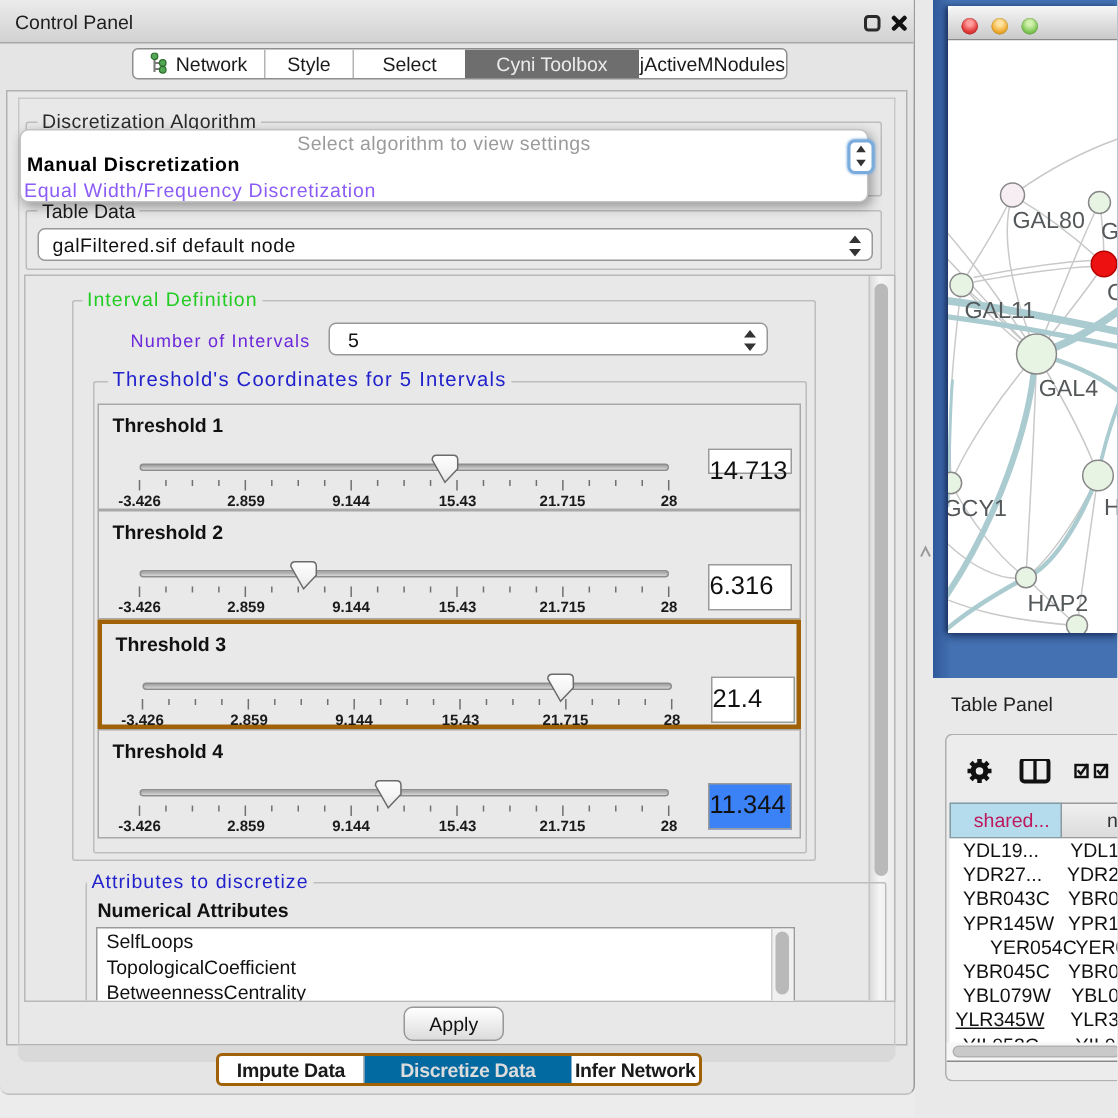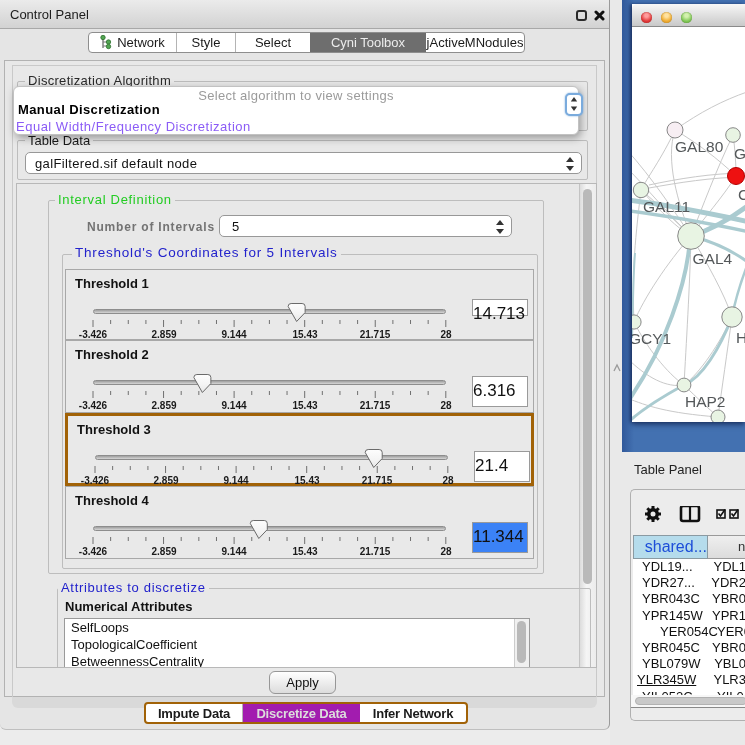--- a/index.html
+++ b/index.html
@@ -69,21 +69,21 @@
 
   <div class="abs" style="left:16px;top:183px;width:581px;height:485px;border:1px solid #b8b8b8;background:#e8e8e8;overflow:hidden;">
 
     <div class="abs" style="right:0;top:0;width:17px;height:100%;background:linear-gradient(90deg,#dcdcdc,#f5f5f5 40%,#ececec);border-left:1px solid #c3c3c3;">
       <div class="abs" style="left:3px;top:5px;width:9px;height:395px;background:#b9b9b9;border-radius:5px;"></div>
     </div>
 
     <div class="abs" style="left:31px;top:16px;width:496px;height:374px;border:1px solid #bdbdbd;border-radius:2px;"></div>
     <div class="abs" style="left:38px;top:8px;background:#e8e8e8;padding:0 3px;font-size:13px;letter-spacing:0.7px;color:#22cc22;">Interval Definition</div>
 
-    <div class="abs" style="left:70px;top:36px;font-size:12px;font-weight:bold;color:#737373;letter-spacing:0.8px;">Number of Intervals</div>
+    <div class="abs" style="left:70px;top:36px;font-size:12px;font-weight:normal;color:#6d28d9;letter-spacing:0.8px;">Number of Intervals</div>
     <div class="abs" style="left:202px;top:31px;width:293px;height:22px;background:#fff;border:1px solid #989898;border-radius:5px;">
       <div class="abs" style="left:12px;top:3px;font-size:13px;color:#111;">5</div>
       <svg class="abs" style="right:6px;top:4px;" width="10" height="14" viewBox="0 0 10 14">
         <path d="M5 0 L9 5 L1 5 Z" fill="#333"></path>
         <path d="M5 14 L9 9 L1 9 Z" fill="#333"></path>
       </svg>
     </div>
 
     <div class="abs" style="left:45px;top:70px;width:476px;height:315px;border:1px solid #bdbdbd;border-radius:2px;"></div>
     <div class="abs" style="left:55px;top:61px;background:#e8e8e8;padding:0 3px;font-size:13.5px;letter-spacing:0.8px;color:#2222cc;">Threshold's Coordinates for 5 Intervals</div>
@@ -263,21 +263,21 @@
       <div class="abs" style="right:0;top:0;width:15px;height:100%;background:#f0f0f0;border-left:1px solid #ccc;">
         <div class="abs" style="left:2px;top:2px;width:9px;height:42px;background:#b9b9b9;border-radius:5px;"></div>
       </div>
     </div>
   </div>
 
   <div class="abs" style="left:269px;top:671px;width:67px;height:23px;background:linear-gradient(#ffffff,#dcdcdc);border:1px solid #979797;border-radius:6px;text-align:center;font-size:13px;color:#111;line-height:21px;">Apply</div>
 
   <div class="abs" style="left:144px;top:702px;width:324px;height:22px;background:#fff;border:2px solid #a16207;border-radius:4px;overflow:hidden;display:flex;font-size:13px;font-weight:bold;letter-spacing:-0.2px;color:#1a1a1a;">
     <div style="width:97px;display:flex;align-items:center;justify-content:center;border-right:1px solid #b4b4b4;">Impute Data</div>
-    <div style="width:117px;display:flex;align-items:center;justify-content:center;background:#a21caf;color:#dcdcdc;">Discretize Data</div>
+    <div style="width:138px;display:flex;align-items:center;justify-content:center;background:#0369a1;color:#dcdcdc;">Discretize Data</div>
     <div style="flex:1;display:flex;align-items:center;justify-content:center;">Infer Network</div>
   </div>
 </div>
 
 <div class="abs" style="left:610px;top:0;width:12px;height:745px;background:#e9e9e9;"></div>
 <svg class="abs" style="left:612px;top:362px;" width="10" height="12" viewBox="0 0 10 12">
     <path d="M2 9 L5 3 L8 9" fill="none" stroke="#9a9a9a" stroke-width="1.3"></path>
   </svg>
 
 <div class="abs" style="left:622px;top:0;width:123px;height:452px;background:linear-gradient(90deg,#30589a,#4371b1 12px);"></div>
@@ -376,21 +376,21 @@
     <line x1="47" y1="0" x2="47" y2="15" stroke="#111" stroke-width="2.2"></line>
 
     <g fill="none" stroke="#111" stroke-width="1.6">
       <rect x="74" y="4" width="8" height="8"></rect>
       <path d="M75.5 7.5 L77.5 10 L82 3.5"></path>
       <rect x="87" y="4" width="8" height="8"></rect>
       <path d="M88.5 7.5 L90.5 10 L95 3.5"></path>
     </g>
   </svg>
 
-  <div class="abs" style="left:2px;top:45px;width:75px;height:24px;background:#b5dcec;border:1px solid #8a9aa2;font-size:16px;color:#1d4ed8;text-align:right;line-height:22px;padding-left:8px;">shared...</div>
+  <div class="abs" style="left:2px;top:45px;width:75px;height:24px;background:#b5dcec;border:1px solid #8a9aa2;font-size:13px;color:#be185d;text-align:center;line-height:22px;padding-left:8px;">shared...</div>
   <div class="abs" style="left:77px;top:45px;width:38px;height:24px;background:linear-gradient(#efefef,#dcdcdc);border:1px solid #9a9a9a;border-left:none;font-size:13px;color:#333;padding-left:30px;line-height:22px;">n</div>
 
   <div class="abs" style="left:2px;top:69px;width:113px;height:145px;background:#fff;font-size:13px;color:#111;">
     <div style="display:flex;line-height:16.2px;">
         <span style="width:75px;padding-left:9px;">YDL19...</span>
         <span style="padding-left:9px;">YDL1</span>
       </div>
     <div style="display:flex;line-height:16.2px;">
         <span style="width:75px;padding-left:9px;">YDR27...</span>
         <span style="padding-left:9px;">YDR2</span>

